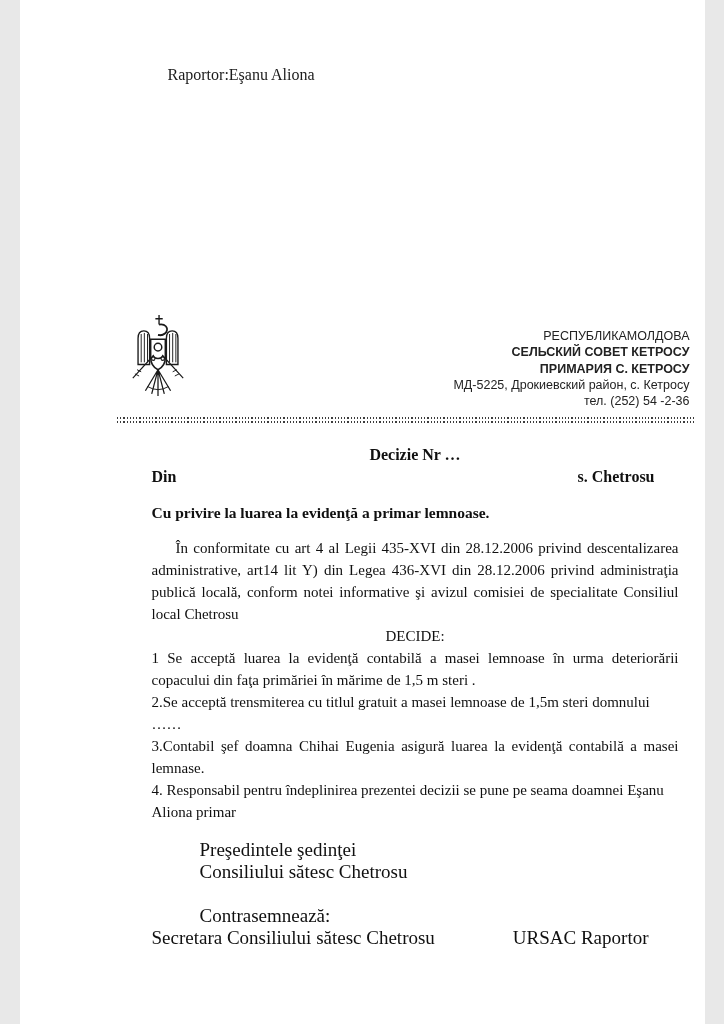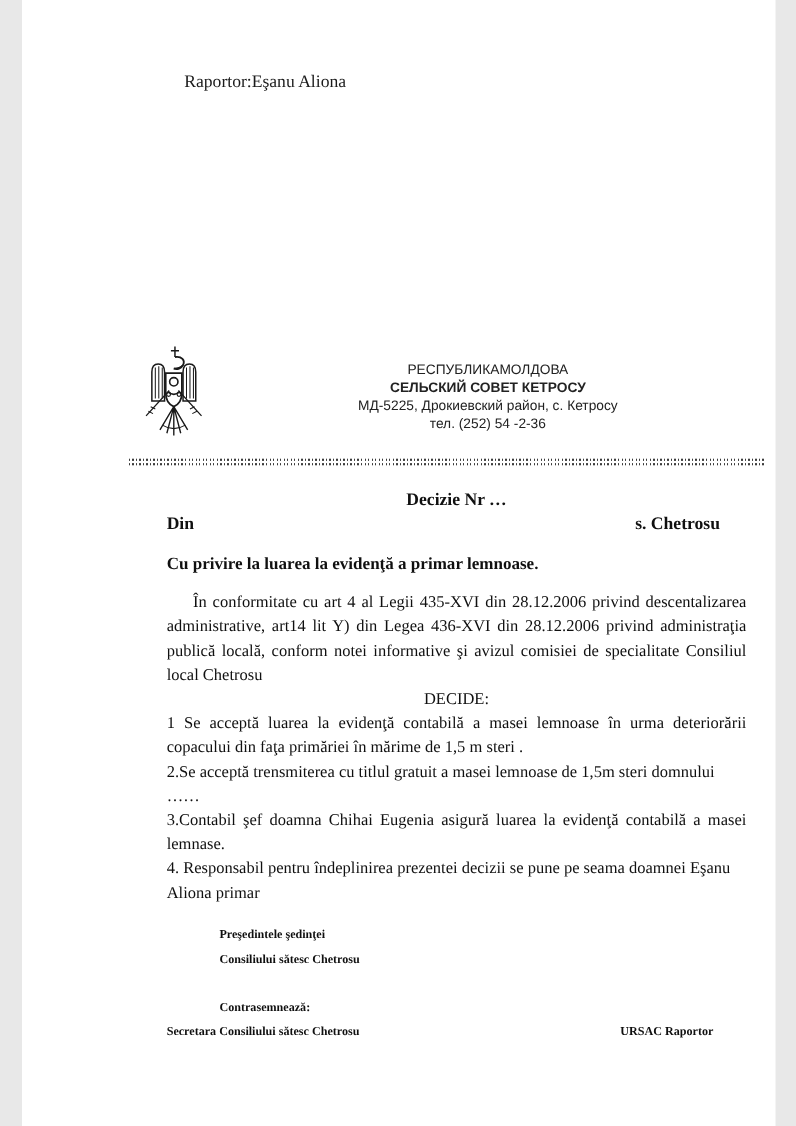--- a/index.html
+++ b/index.html
@@ -15,21 +15,21 @@
   }
   
   .letterhead {
     position:absolute; left:98px; top:328px; width:572px;
     display:flex; align-items:flex-start;
     font-family:"Liberation Sans", sans-serif; font-size:12.5px;
     line-height:16.3px; color:#222;
   }
   .lh-left  { width:240px; }
   .lh-emblem{ width:80px; display:flex; justify-content:center; margin-top:-15px; }
-  .lh-right { flex:1; text-align:center; }
+  .lh-right { flex:1; text-align:right; }
   .lh-bold  { font-weight:bold; }
   .ind-3  { padding-left:3px; }
   .ind-8  { padding-left:8px; }
   .ind-22 { padding-left:22px; }
   
   .rule {
     position:absolute; left:97px; top:417px; width:578px; height:8px;
     background-image:
       repeating-linear-gradient(90deg,#3c3c3c 0 1.2px,transparent 1.2px 3.2px),
       repeating-linear-gradient(90deg,#3c3c3c 0 1.2px,transparent 1.2px 3.2px);
@@ -48,21 +48,21 @@
     display:flex; justify-content:space-between;
     font-weight:bold; font-size:16px; padding-right:24px;
   }
   .subject { font-weight:bold; font-size:15.5px; margin-top:14px; }
   .preamble { margin-top:13px; text-align:justify; text-indent:24px; }
   .decide { text-align:center; }
   .items p { margin:0; }
   .just { text-align:justify; }
   
   .signatures {
-    margin-top:16px; font-weight:bold; font-size:11px;
+    margin-top:16px; font-weight:normal; font-size:19px;
   }
   .sig-ind { padding-left:48px; }
   .sig-gap { height:22px; }
   .sig-row { display:flex; justify-content:space-between; padding-right:30px;gap:32px; }
   
   .emblem-svg { display:block; }
 </style>
 </head>
 <body>
 
@@ -98,20 +98,21 @@
 
           <path d="M30 54 L18 74 M30 54 L24 77 M30 54 L30 79 M30 54 L36 77 M30 54 L42 74" stroke-width="1.2"></path>
           <path d="M20 70 q10 6 20 0" stroke-width="0.9"></path>
         </g>
       </svg>
     </div>
 
     <div class="lh-right">
       <div>РЕСПУБЛИКАМОЛДОВА</div>
       <div class="lh-bold">СЕЛЬСКИЙ СОВЕТ КЕТРОСУ</div>
+      <div class="lh-bold">ПРИМАРИЯ  С. КЕТРОСУ</div>
       <div>МД-5225, Дрокиевский район, с. Кетросу</div>
       <div>тел. (252) 54 -2-36</div>
     </div>
   </div>
 
   <div class="rule"></div>
 
   <div class="doc">
     <div class="decizie-nr">Decizie Nr …</div>
 

